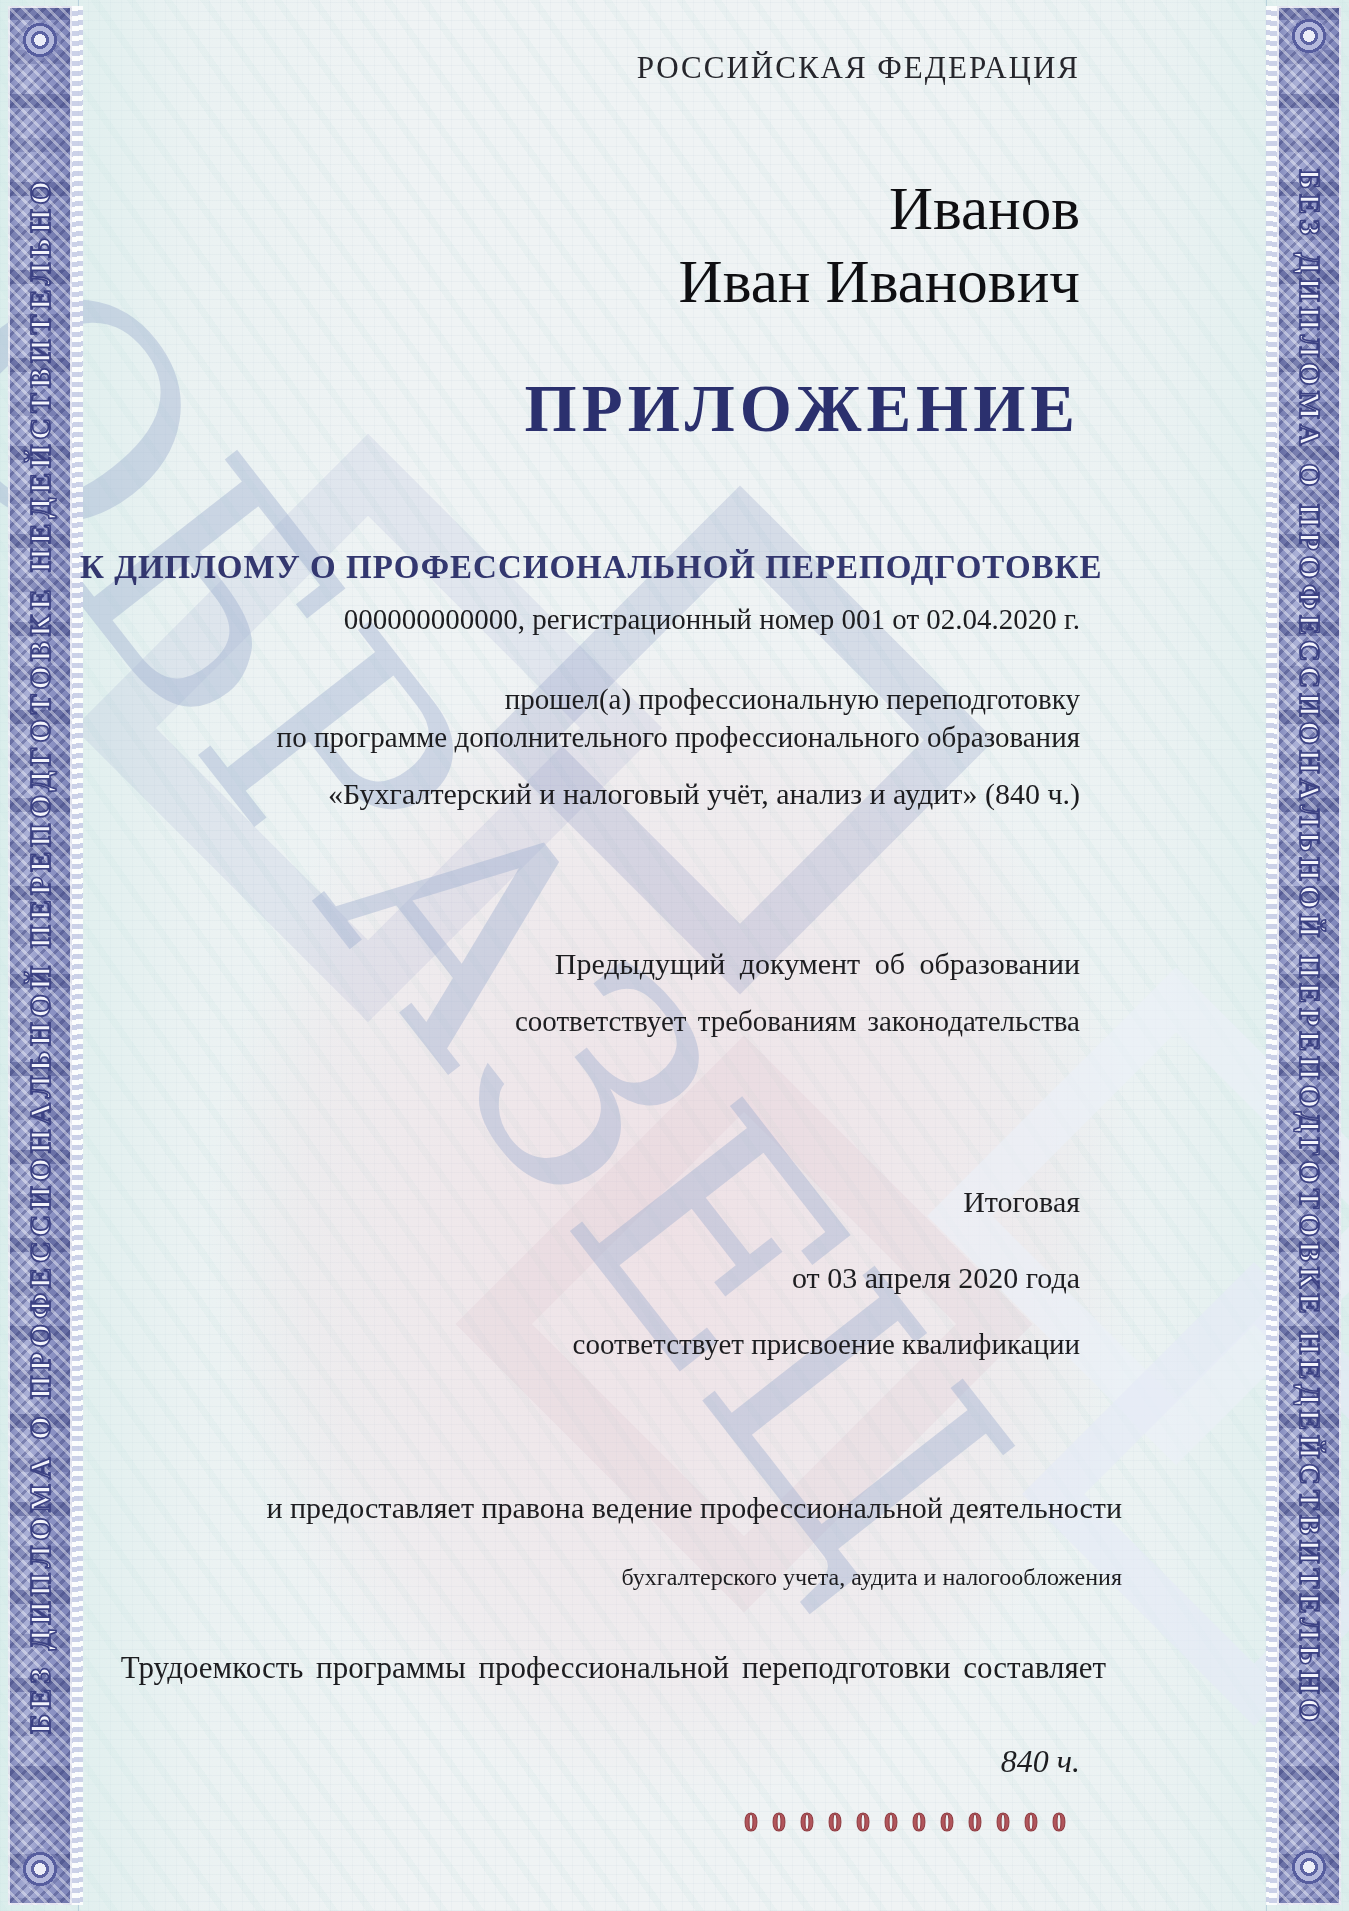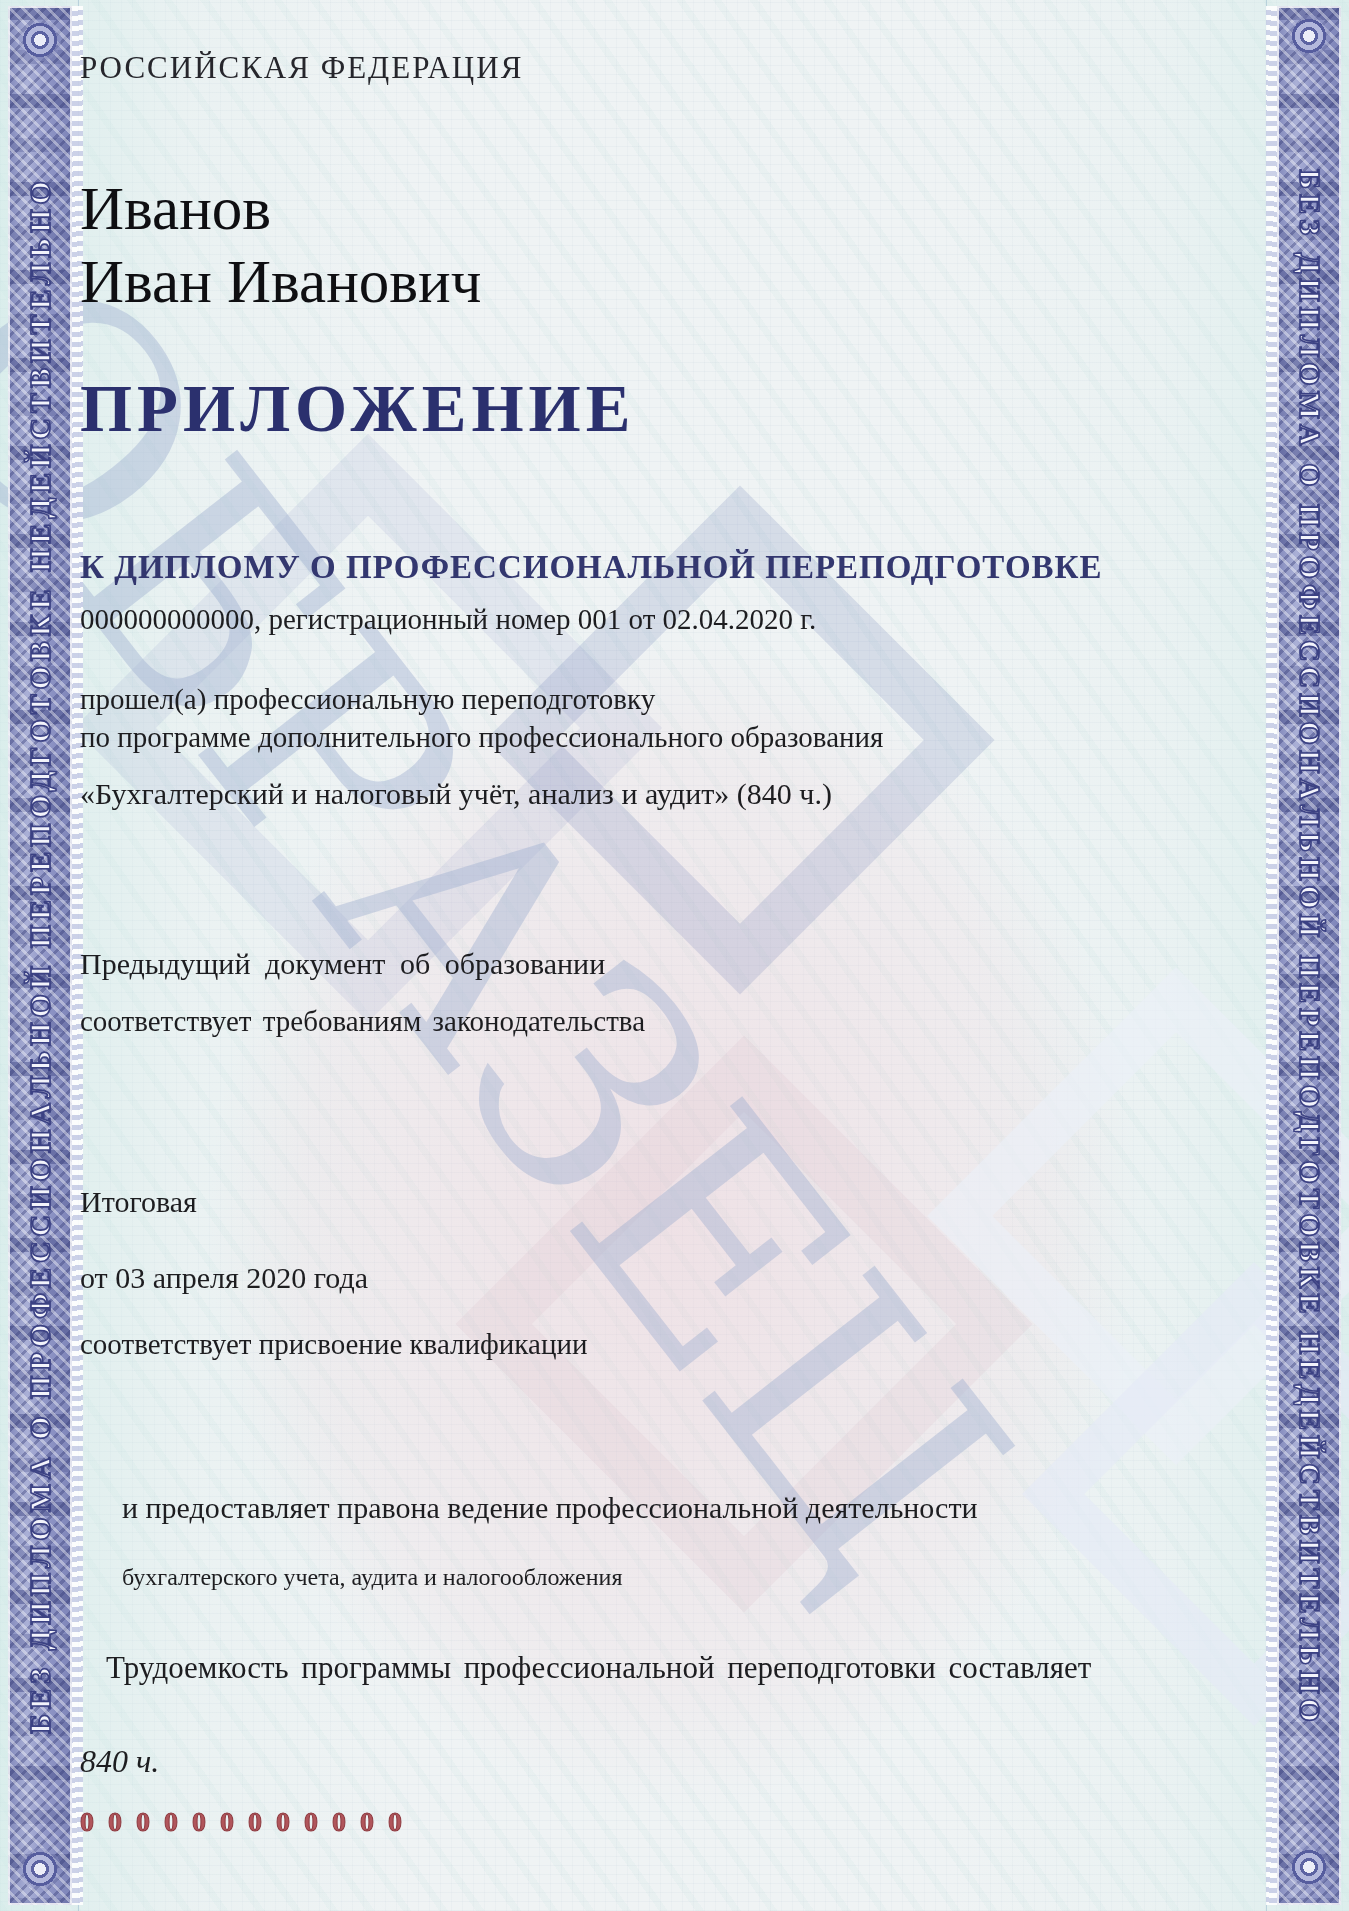--- a/index.html
+++ b/index.html
@@ -76,21 +76,21 @@
     position:absolute;z-index:1;left:105px;top:225px;
     font-family:"DejaVu Serif",serif;
     font-size:300px;line-height:1;letter-spacing:-4px;
     color:rgba(158,175,207,0.42);
     transform:rotate(52deg);transform-origin:0 0;
     white-space:nowrap;
   }
 
   
   .content{position:absolute;left:80px;top:0;width:1000px;height:100%;z-index:5;}
-  .line{position:absolute;left:0;width:100%;text-align:left;white-space:nowrap;}
+  .line{position:absolute;left:0;width:100%;text-align:right;white-space:nowrap;}
   .country   {top:50px;  font-size:31px;letter-spacing:2px;color:#26262c;}
   .name1     {top:174px; font-size:61px;color:#0f0f12;}
   .name2     {top:247px; font-size:61px;color:#0f0f12;}
   .title     {top:370px; font-size:67px;font-weight:bold;letter-spacing:5px;color:#2b306e;}
   .subtitle  {top:549px; font-size:33px;font-weight:bold;letter-spacing:1px;color:#33376f;}
   .reg       {top:603px; font-size:29px;}
   .t1        {top:683px; font-size:29px;}
   .t2        {top:721px; font-size:29px;}
   .program   {top:777px; font-size:30px;}
   .prev1     {top:947px; font-size:30px;word-spacing:7px;}

